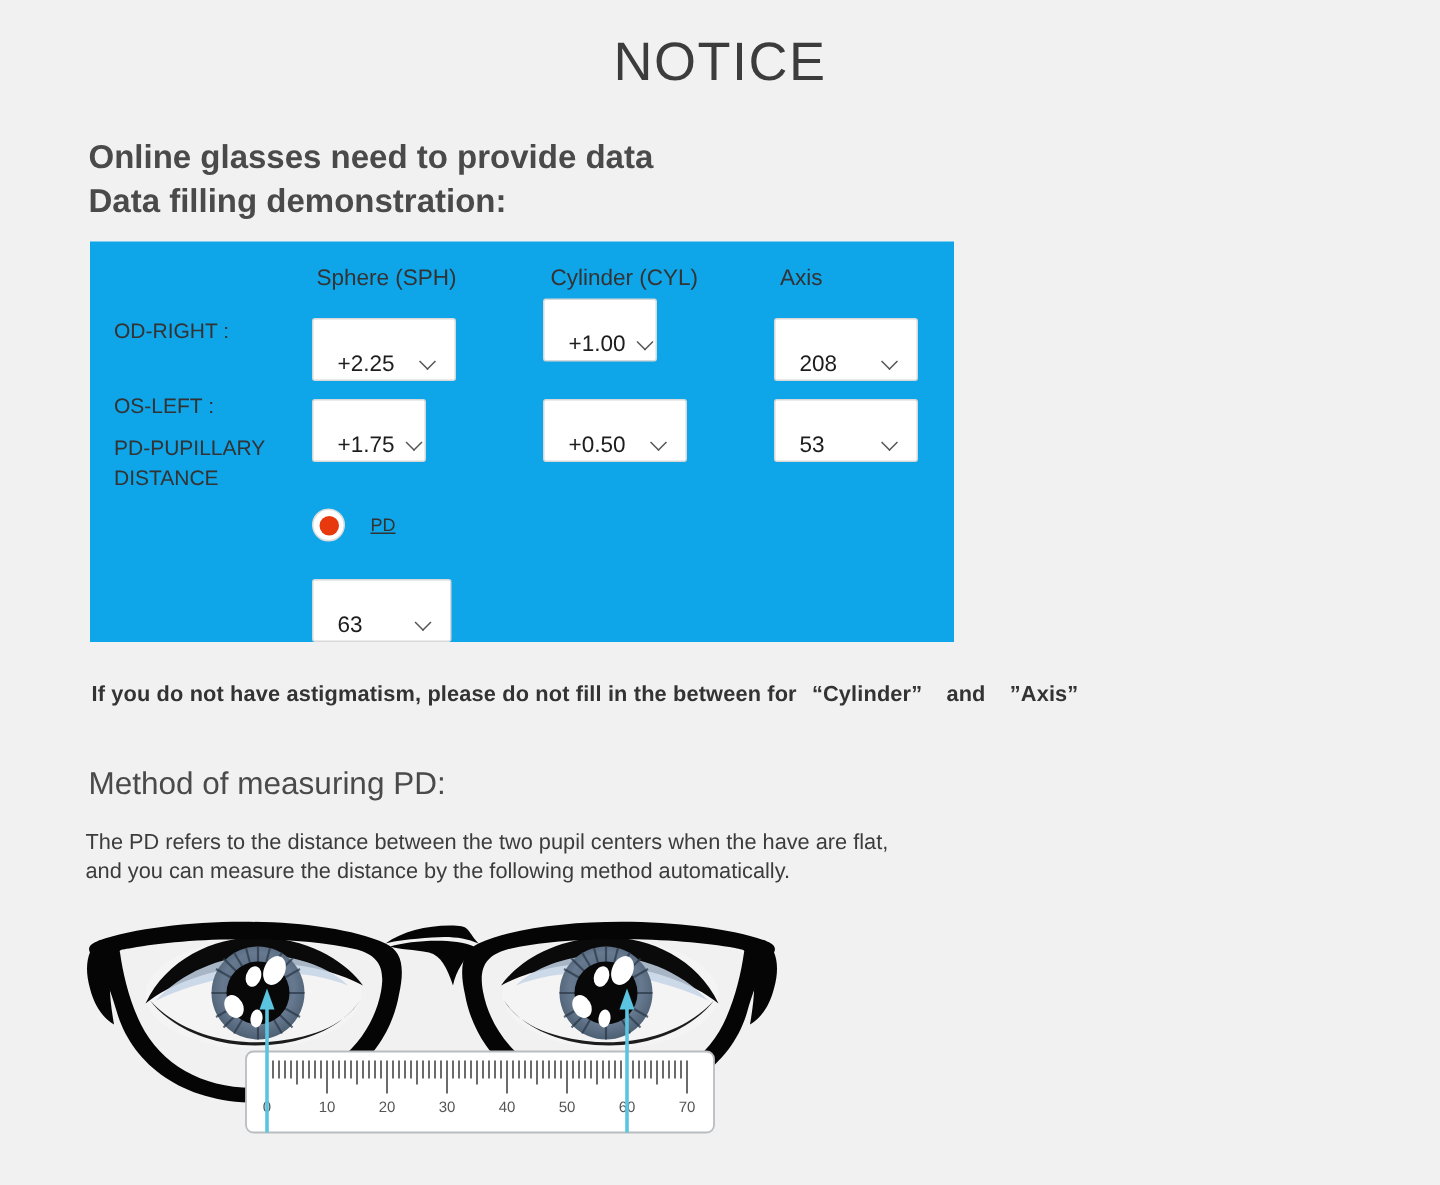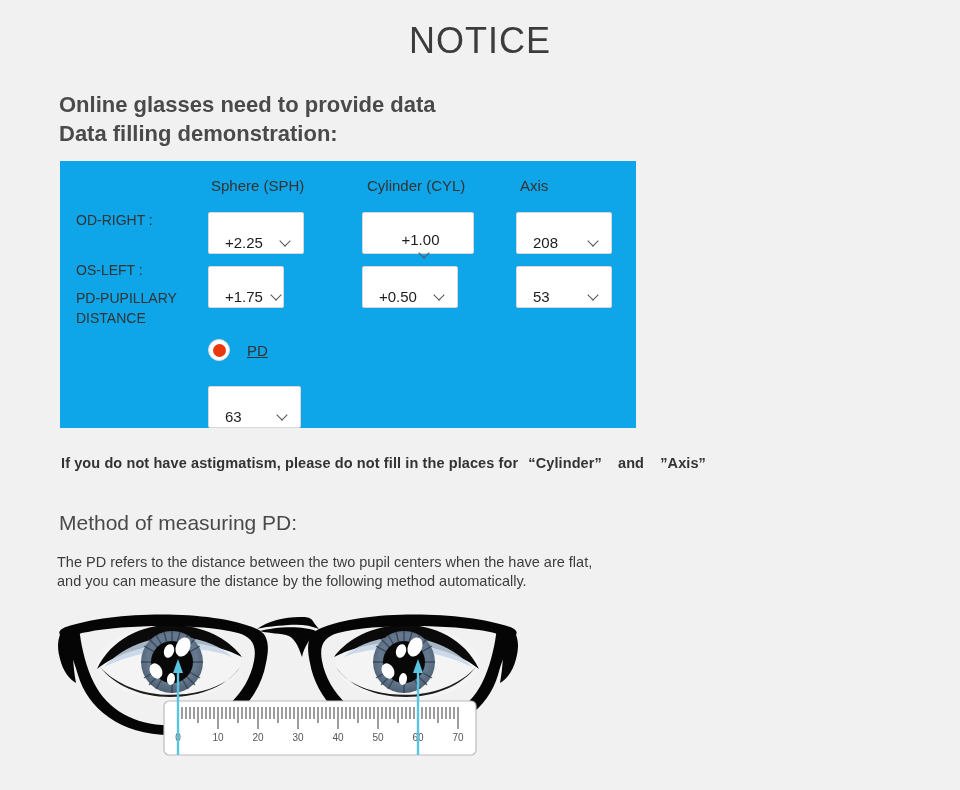--- a/index.html
+++ b/index.html
@@ -116,21 +116,21 @@
     position: absolute;
     left: 1px; top: 1px;
     width: 7px; height: 7px;
     border-right: 1.4px solid #555;
     border-bottom: 1.4px solid #555;
     transform: rotate(45deg);
   }
 
   
   .sel-r1c1 { left: 148px; top: 51px;  width: 96px; }
-  .sel-r1c2 { left: 302px; top: 51px;  width: 112px; flex-direction: column; }
+  .sel-r1c2 { left: 302px; top: 38px;  width: 76px; }
   .sel-r1c3 { left: 456px; top: 51px;  width: 96px; }
   .sel-r2c1 { left: 148px; top: 105px; width: 76px; }
   .sel-r2c2 { left: 302px; top: 105px; width: 96px; }
   .sel-r2c3 { left: 456px; top: 105px; width: 96px; }
   .sel-pd   { left: 148px; top: 225px; width: 93px; }
 
   .pd-radio-row {
     position: absolute;
     left: 148px;
     top: 178px;
@@ -150,21 +150,21 @@
     cursor: pointer;
     flex: 0 0 auto;
   }
   .radio .dot {
     width: 13px;
     height: 13px;
     border-radius: 50%;
   }
   .pd-radio-label {
     margin-left: 17px;
-    font-size: 15px;
+    font-size: 12px;
     color: #333;
     text-decoration: underline;
   }
 
   
   .note-line {
     position: absolute;
     left: 61px;
     top: 455px;
     font-size: 14.5px;
@@ -260,21 +260,21 @@
       <span class="pd-radio-label">PD</span>
     </div>
 
     <div class="select-box sel-pd">
       <span class="val">63</span>
       <span class="chev"></span>
     </div>
   </div>
 
   <div class="note-line">
-    <span>If you do not have astigmatism, please do not fill in the places for</span>
+    <span>If you do not have astigmatism, please do not fill in the between for</span>
     <span class="q">“Cylinder”</span>
     <span class="q">and</span>
     <span class="q">”Axis”</span>
   </div>
 
   <div class="method-heading">Method of measuring PD:</div>
   <div class="method-desc">
     <div>The PD refers to the distance between the two pupil centers when the have are flat,</div>
     <div>and you can measure the distance by the following method automatically.</div>
   </div>

